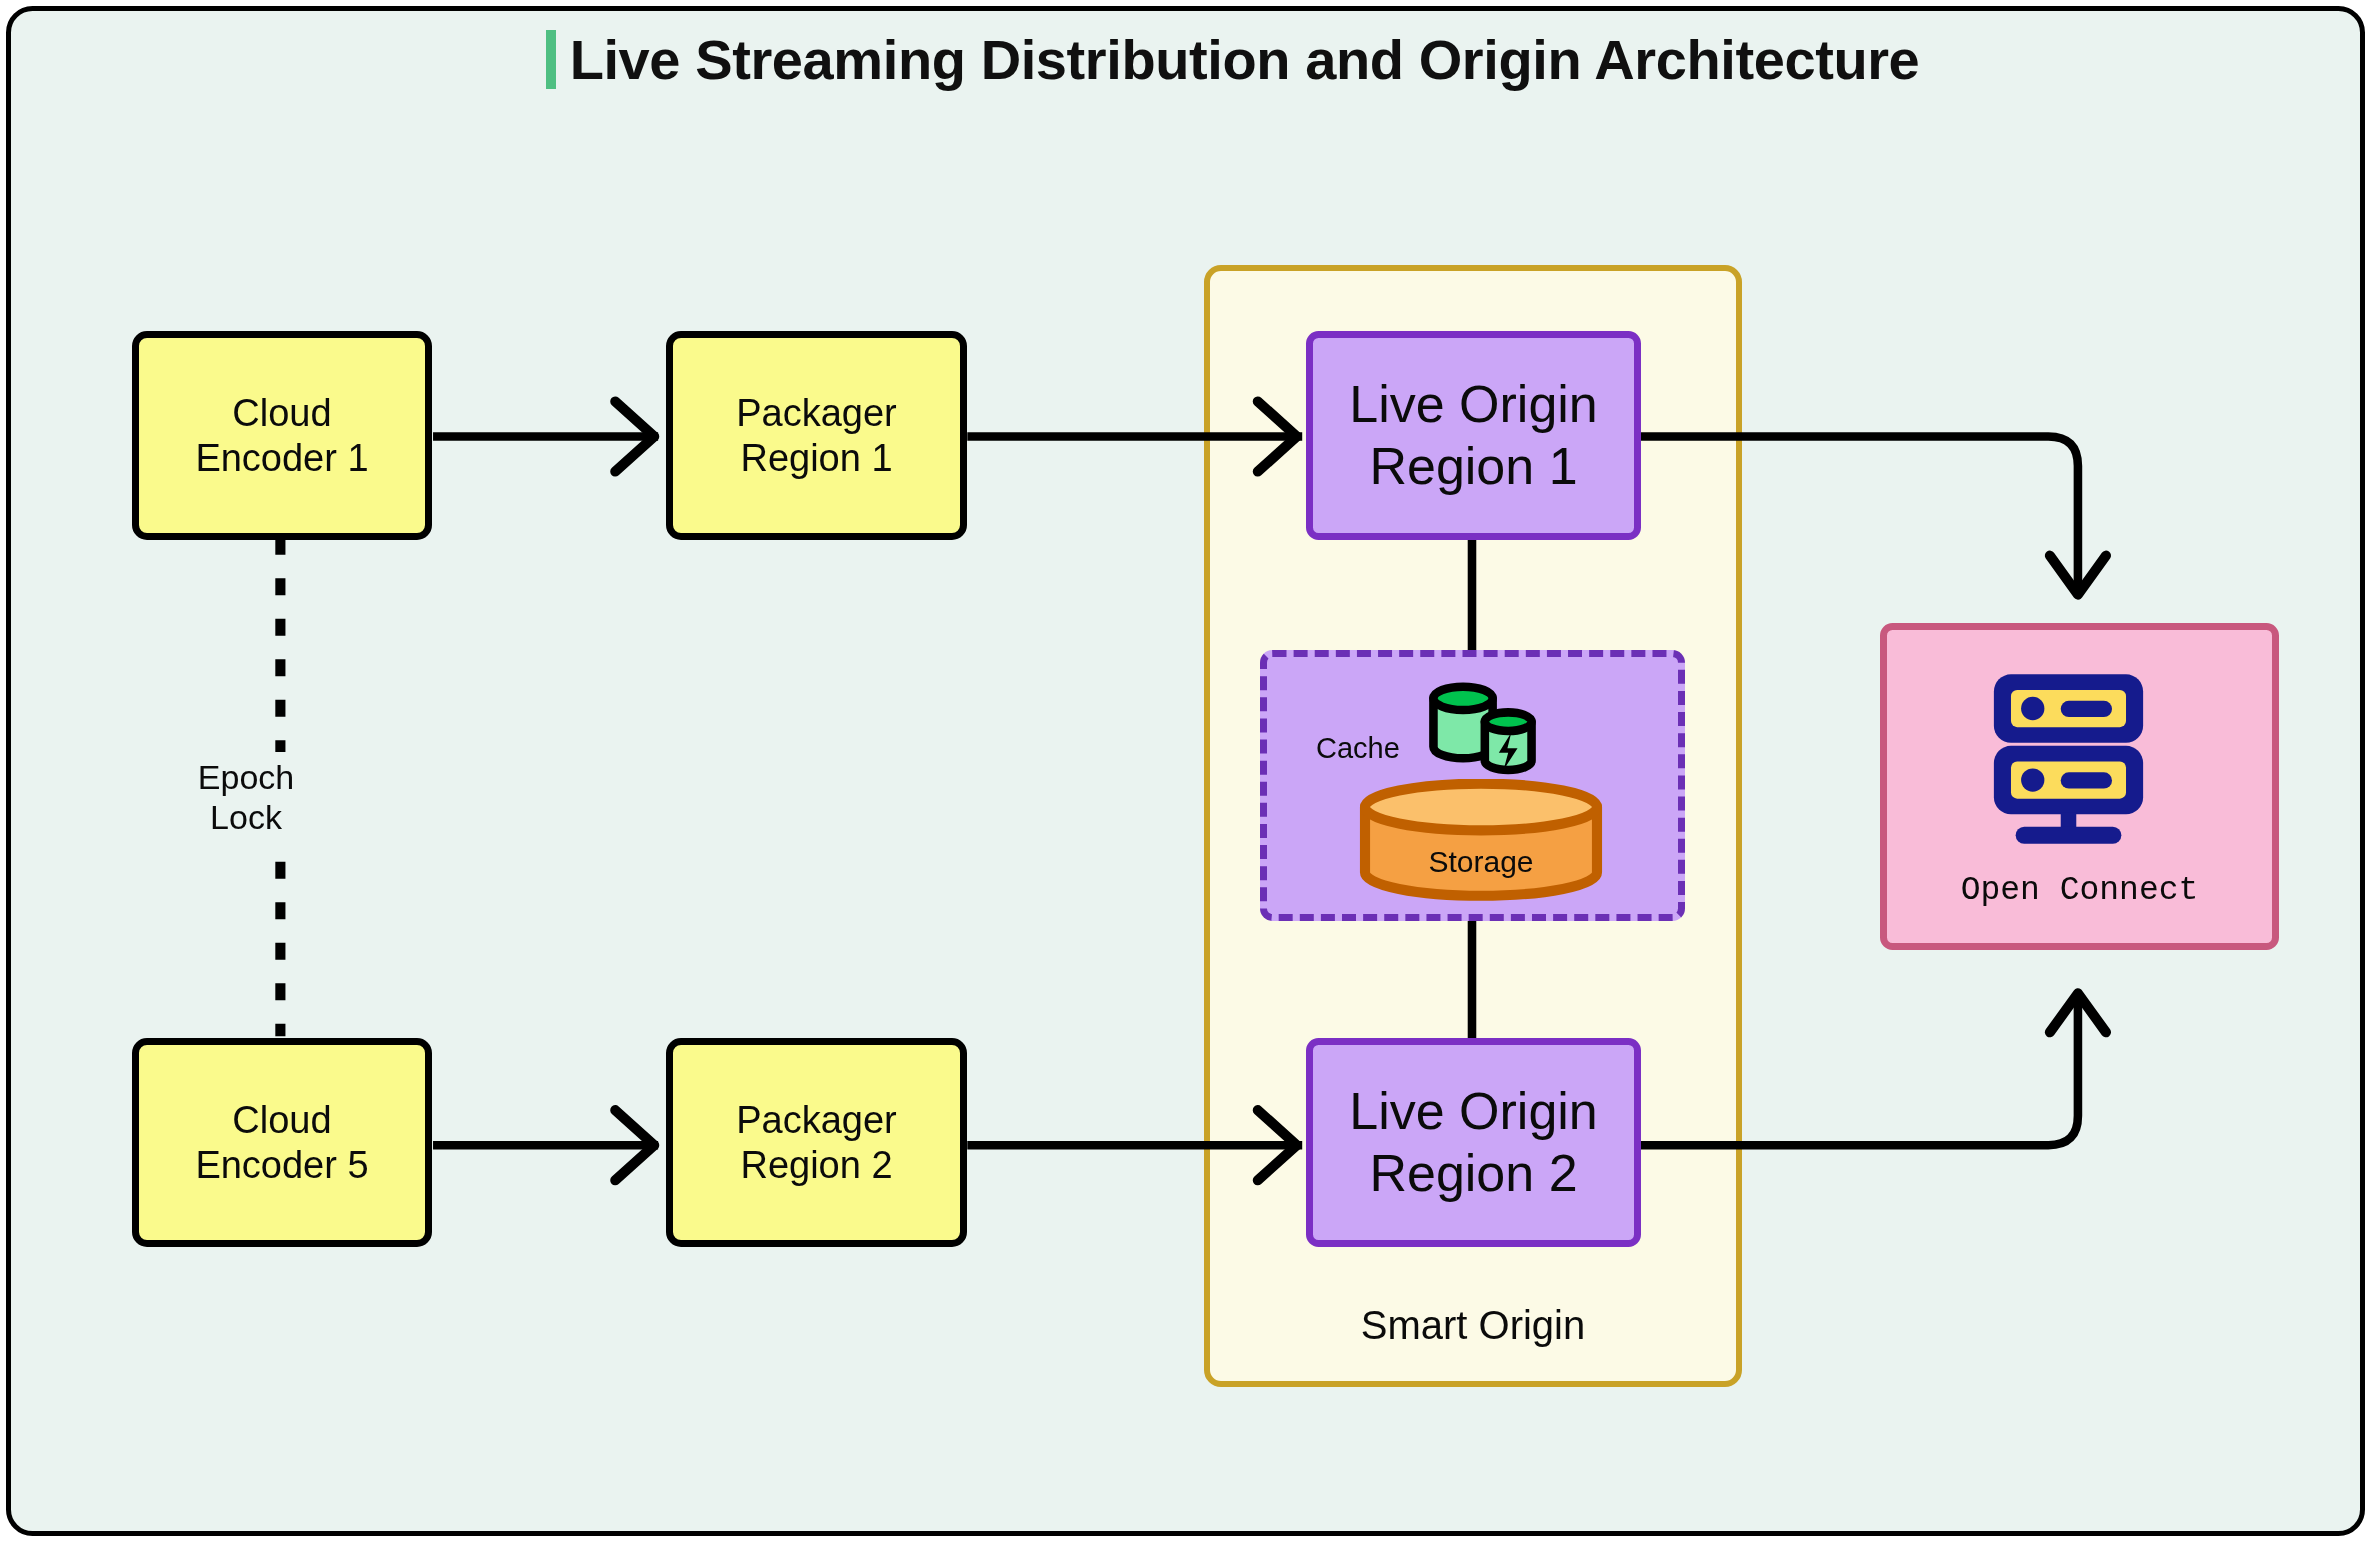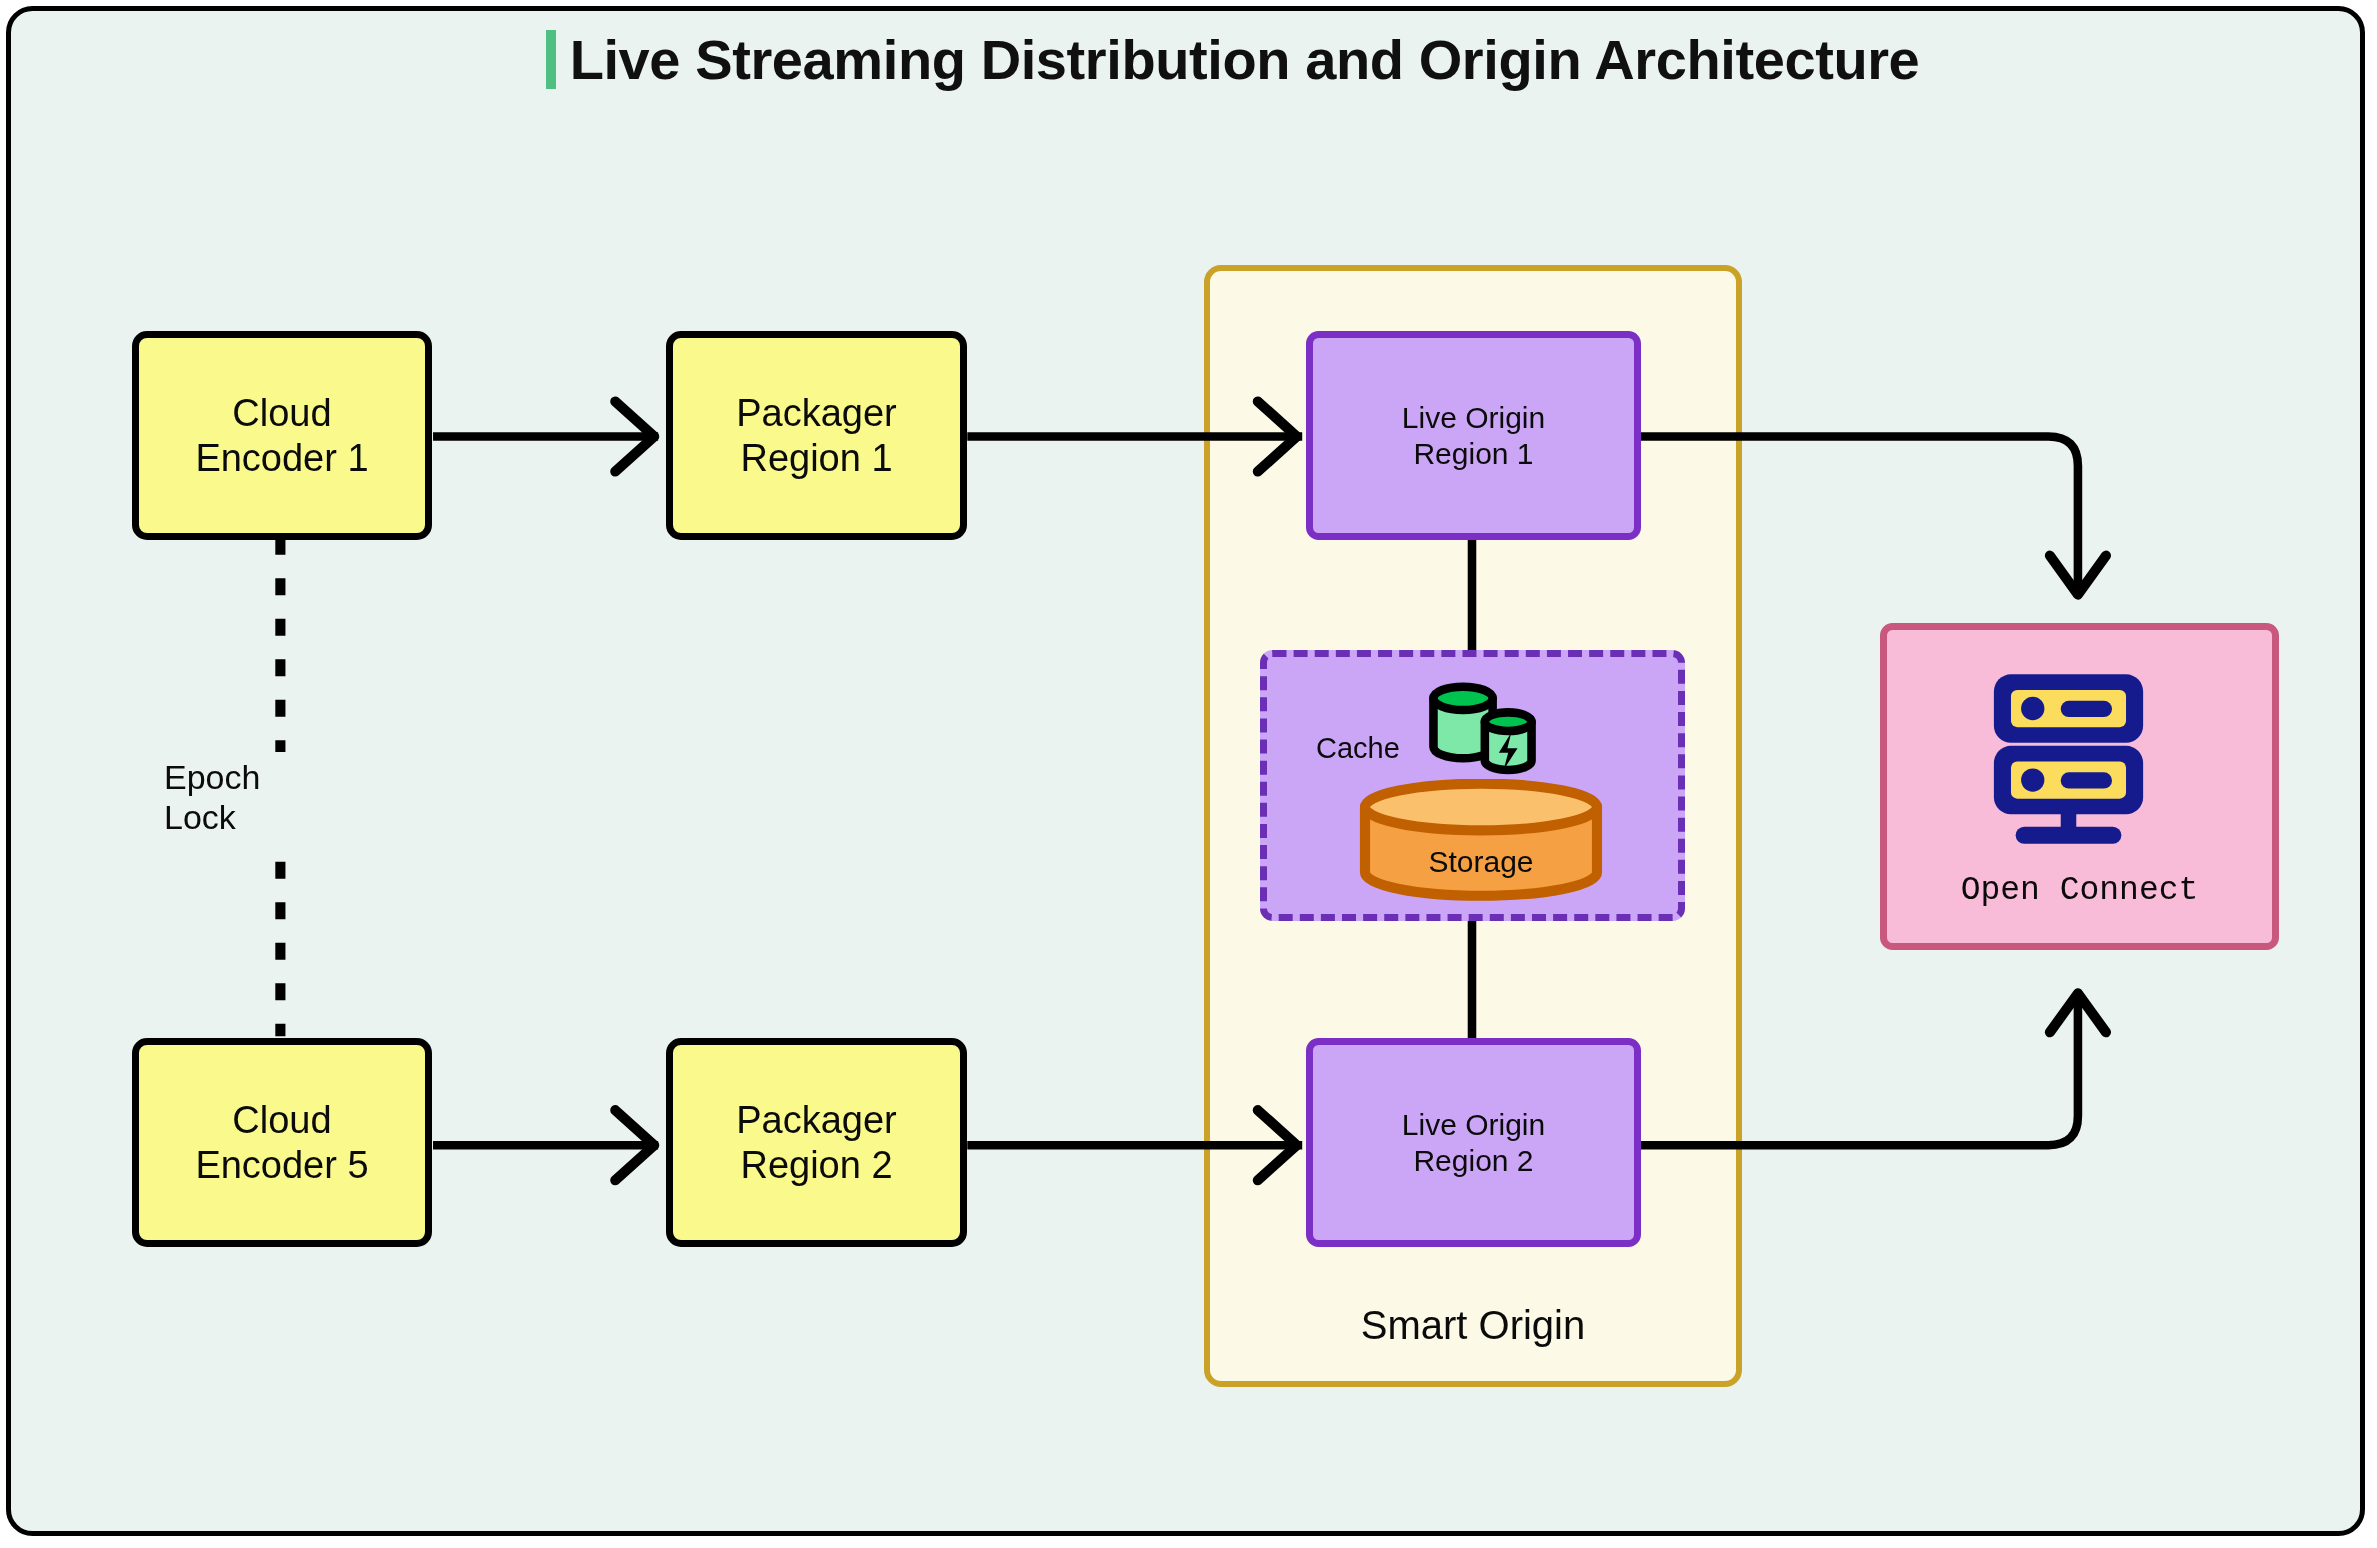--- a/index.html
+++ b/index.html
@@ -74,21 +74,21 @@
   .node-yellow {
     background: #FAFA8C;
     border: 7px solid #000000;
     border-radius: 15px;
     font-size: 38px;
   }
   .node-purple {
     background: #CBA6F7;
     border: 7px solid #7B2FC4;
     border-radius: 12.5px;
-    font-size: 30px;
+    font-size: 52px;
   }
   .node-pink {
     background: #F9BCD8;
     border: 7px solid #C8587E;
     border-radius: 12.5px;
     font-size: 38px;
   }
   
   #smart-origin-group {
     position: absolute;
@@ -169,24 +169,24 @@
     top: 872px;
     width: 389px;
     text-align: center;
     font-size: 33px;
     color: #0b0b0b;
     font-family: Liberation Mono, monospace;
   }
   
   #epoch-lock-label {
     position: absolute;
-    left: 164px;
+    left: 176px;
     top: 752px;
     width: 140px;
-    text-align: left;
+    text-align: center;
     font-size: 34px;
     color: #0b0b0b;
     line-height: 1.2;
     background: #EAF3F0;
     padding: 4.7px 0;
   }
   
   #connectors {
     position: absolute;
     left: 0;

